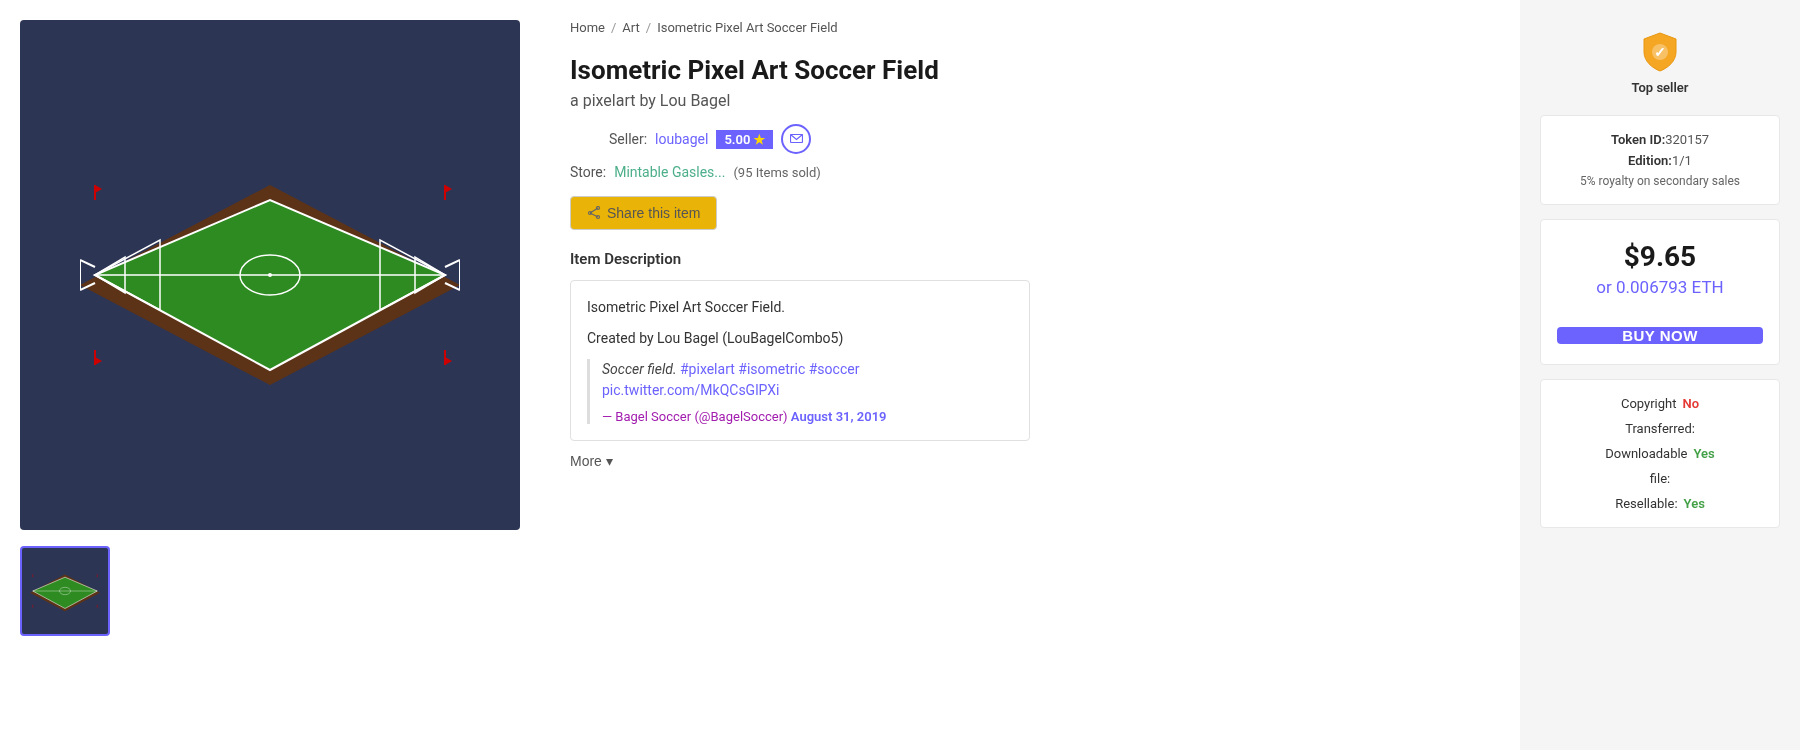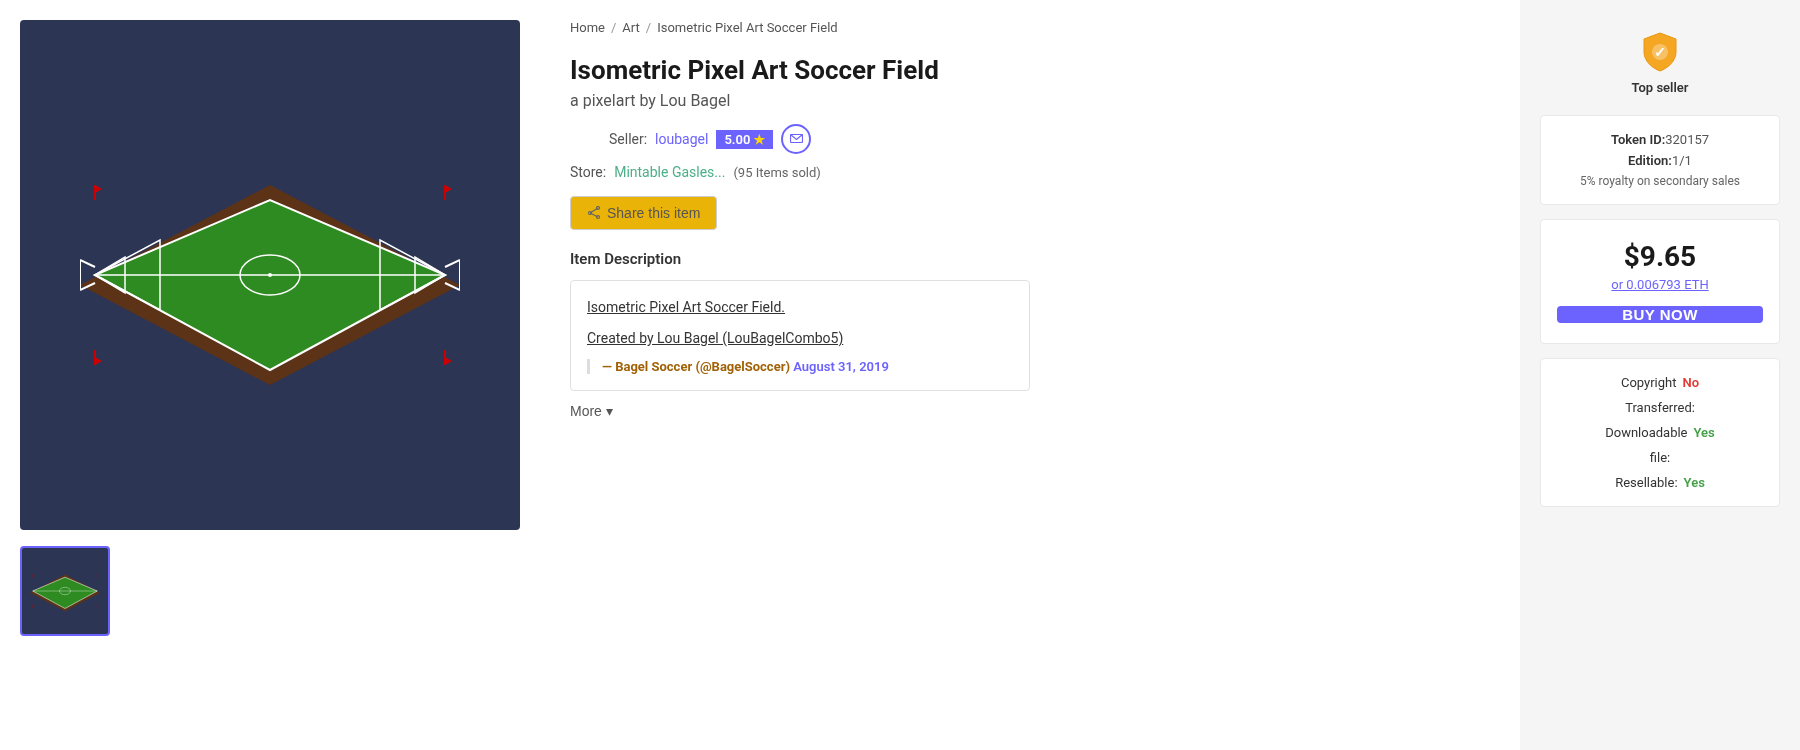--- a/index.html
+++ b/index.html
@@ -152,41 +152,40 @@
       border-radius: 4px;
       padding: 16px;
       background: #fff;
       max-width: 460px;
     }
     .desc-text {
       font-size: 14px;
       color: #333;
       margin-bottom: 10px;
       line-height: 1.5;
-      text-decoration: underline;
     }
     .tweet-block {
       border-left: 3px solid #ddd;
       padding-left: 12px;
       margin-top: 10px;
     }
     .tweet-text {
       font-size: 14px;
       color: #444;
       font-style: italic;
       line-height: 1.5;
     }
     .tweet-text .hashtag { color: #6c63ff; font-style: normal; }
     .tweet-text .link { color: #6c63ff; font-style: normal; }
     .tweet-source {
       font-size: 13px;
       color: #555;
       margin-top: 8px;
     }
-    .tweet-source .author { color: #a16207; font-weight: bold; }
+    .tweet-source .author { color: #a21caf; }
     .tweet-source .date { color: #6c63ff; font-weight: 600; }
     .more-btn {
       display: flex;
       align-items: center;
       gap: 4px;
       color: #555;
       font-size: 14px;
       cursor: pointer;
       margin-top: 12px;
       background: none;
@@ -249,24 +248,23 @@
       margin-bottom: 14px;
       text-align: center;
     }
     .price-usd {
       font-size: 28px;
       font-weight: 700;
       color: #1a1a1a;
       margin-bottom: 4px;
     }
     .price-eth {
-      font-size: 13px;
+      font-size: 17px;
       color: #6c63ff;
-      margin-bottom: 14px;
-      text-decoration: underline;
+      margin-bottom: 30px;
     }
     .buy-btn {
       width: 100%;
       padding: 0;
       background: #6c63ff;
       color: #fff;
       border: none;
       border-radius: 4px;
       font-size: 15px;
       font-weight: 700;
@@ -401,20 +399,26 @@
       </svg>
       <span>Share this item</span>
     </button>
 
     <div class="section-title">Item Description</div>
 
     <div class="description-box">
       <p class="desc-text">Isometric Pixel Art Soccer Field.</p>
       <p class="desc-text">Created by Lou Bagel (LouBagelCombo5)</p>
       <div class="tweet-block">
+        <p class="tweet-text">
+          <span>Soccer field.</span>
+          <span class="hashtag">#pixelart #isometric #soccer</span>
+          <br>
+          <span class="link" style="cursor:pointer;">pic.twitter.com/MkQCsGlPXi</span>
+        </p>
         <p class="tweet-source">
           <span class="author">— Bagel Soccer (@BagelSoccer)</span>
           <span class="date" style="cursor:pointer;"> </span><span class="date">August 31, 2019</span>
         </p>
       </div>
     </div>
 
     <button class="more-btn">
       <span>More</span>
       <span>▾</span>

